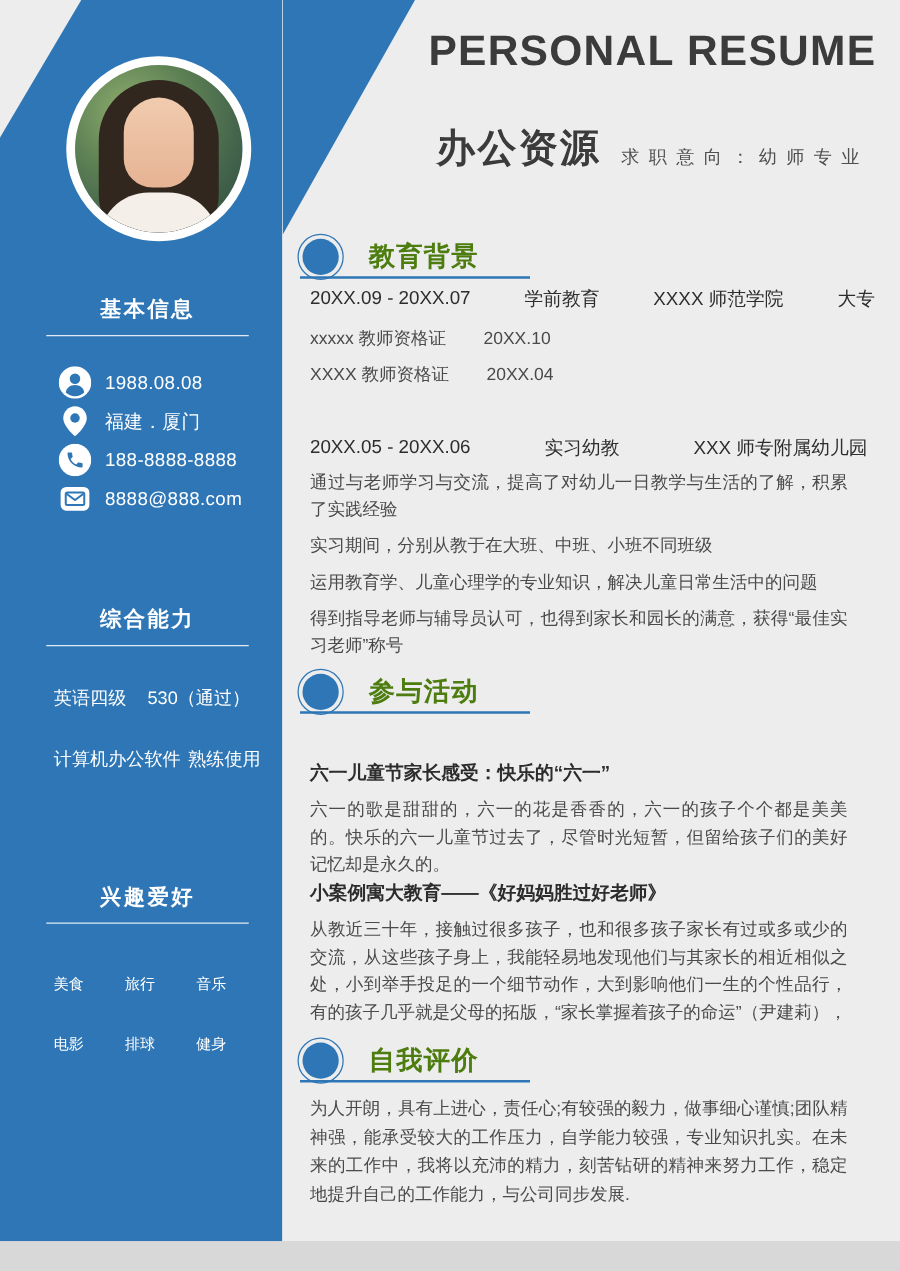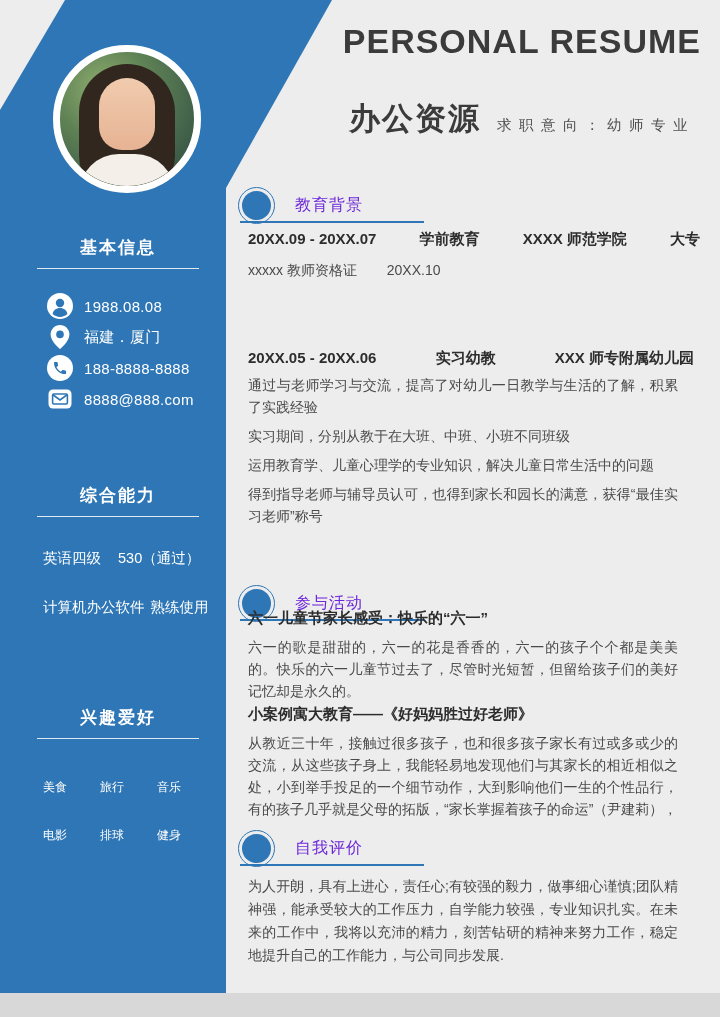--- a/index.html
+++ b/index.html
@@ -53,25 +53,25 @@
   .srow{ display:flex; padding-left:33px; font-size:14.5px; }
   .srow .v{ margin-left:17px; }
   .srow.r2 .v{ margin-left:6px; }
   .hobby-row{ display:flex; justify-content:space-between; margin:0 45px 0 33px; font-size:12px;}
   
   .sec-head{ position:absolute; left:238px; width:460px; height:37px; }
   .sec-line{ position:absolute; left:2px; bottom:1px; width:184px; height:2px; background:var(--accent,#2e76b5);}
   .sec-dot{ position:absolute; left:0; top:0; width:37px; height:37px; border:1px solid var(--accent,#2e76b5); border-radius:50%;}
   .sec-dot .in{ position:absolute; inset:3px; background:var(--accent,#2e76b5); border-radius:50%;}
   .sec-title{ position:absolute; left:57px; top:50%; transform:translateY(-54%);
-    font-size:16px; font-weight:normal; color:#6d28d9; letter-spacing:1px;}
+    font-size:21px; font-weight:bold; color:#4d7c0f; letter-spacing:1px;}
   
   .abs{ position:absolute; }
   .bold-row{ left:248px; display:flex; justify-content:space-between;
-    font-size:15px; font-weight:bold; color:#2d2d2d; white-space:nowrap;}
+    font-size:15px; font-weight:normal; color:#2d2d2d; white-space:nowrap;}
   .cert{ left:248px; font-size:14px; color:#4a4a4a; }
   .cert .d{ margin-left:26px; }
   .body-text{ left:248px; width:430px; font-size:14px; color:#4a4a4a;
     line-height:22px; text-align:justify; }
   .points p{ margin-bottom:7px; }
   .sub-head{ left:248px; font-size:15px; font-weight:bold; color:#2c2c2c; }
 </style>
 </head>
 <body>
 
@@ -179,35 +179,39 @@
     <span>20XX.09 - 20XX.07</span>
     <span>学前教育</span>
     <span>XXXX 师范学院</span>
     <span>大专</span>
   </div>
 
   <div class="abs cert" style="top:262px">
     <span>xxxxx 教师资格证</span>
     <span class="d">20XX.10</span>
   </div>
+  <div class="abs cert" style="top:291px">
+    <span>XXXX 教师资格证</span>
+    <span class="d">20XX.04</span>
+  </div>
 
   <div class="abs bold-row" style="top:349px; width:446px">
     <span>20XX.05 - 20XX.06</span>
     <span>实习幼教</span>
     <span>XXX 师专附属幼儿园</span>
   </div>
 
   <div class="abs body-text points" style="top:374px">
     <p>通过与老师学习与交流，提高了对幼儿一日教学与生活的了解，积累了实践经验</p>
     <p>实习期间，分别从教于在大班、中班、小班不同班级</p>
     <p>运用教育学、儿童心理学的专业知识，解决儿童日常生活中的问题</p>
     <p>得到指导老师与辅导员认可，也得到家长和园长的满意，获得“最佳实习老师”称号</p>
   </div>
 
-  <div class="sec-head" style="top:585px">
+  <div class="sec-head" style="top:535px">
     <span class="sec-line"></span>
     <span class="sec-dot">
         <span class="in"></span>
       </span>
     <span class="sec-title">参与活动</span>
   </div>
 
   <div class="abs sub-head" style="top:609px">六一儿童节家长感受：快乐的“六一”</div>
   <div class="abs body-text" style="top:636px">六一的歌是甜甜的，六一的花是香香的，六一的孩子个个都是美美的。快乐的六一儿童节过去了，尽管时光短暂，但留给孩子们的美好记忆却是永久的。</div>
 

